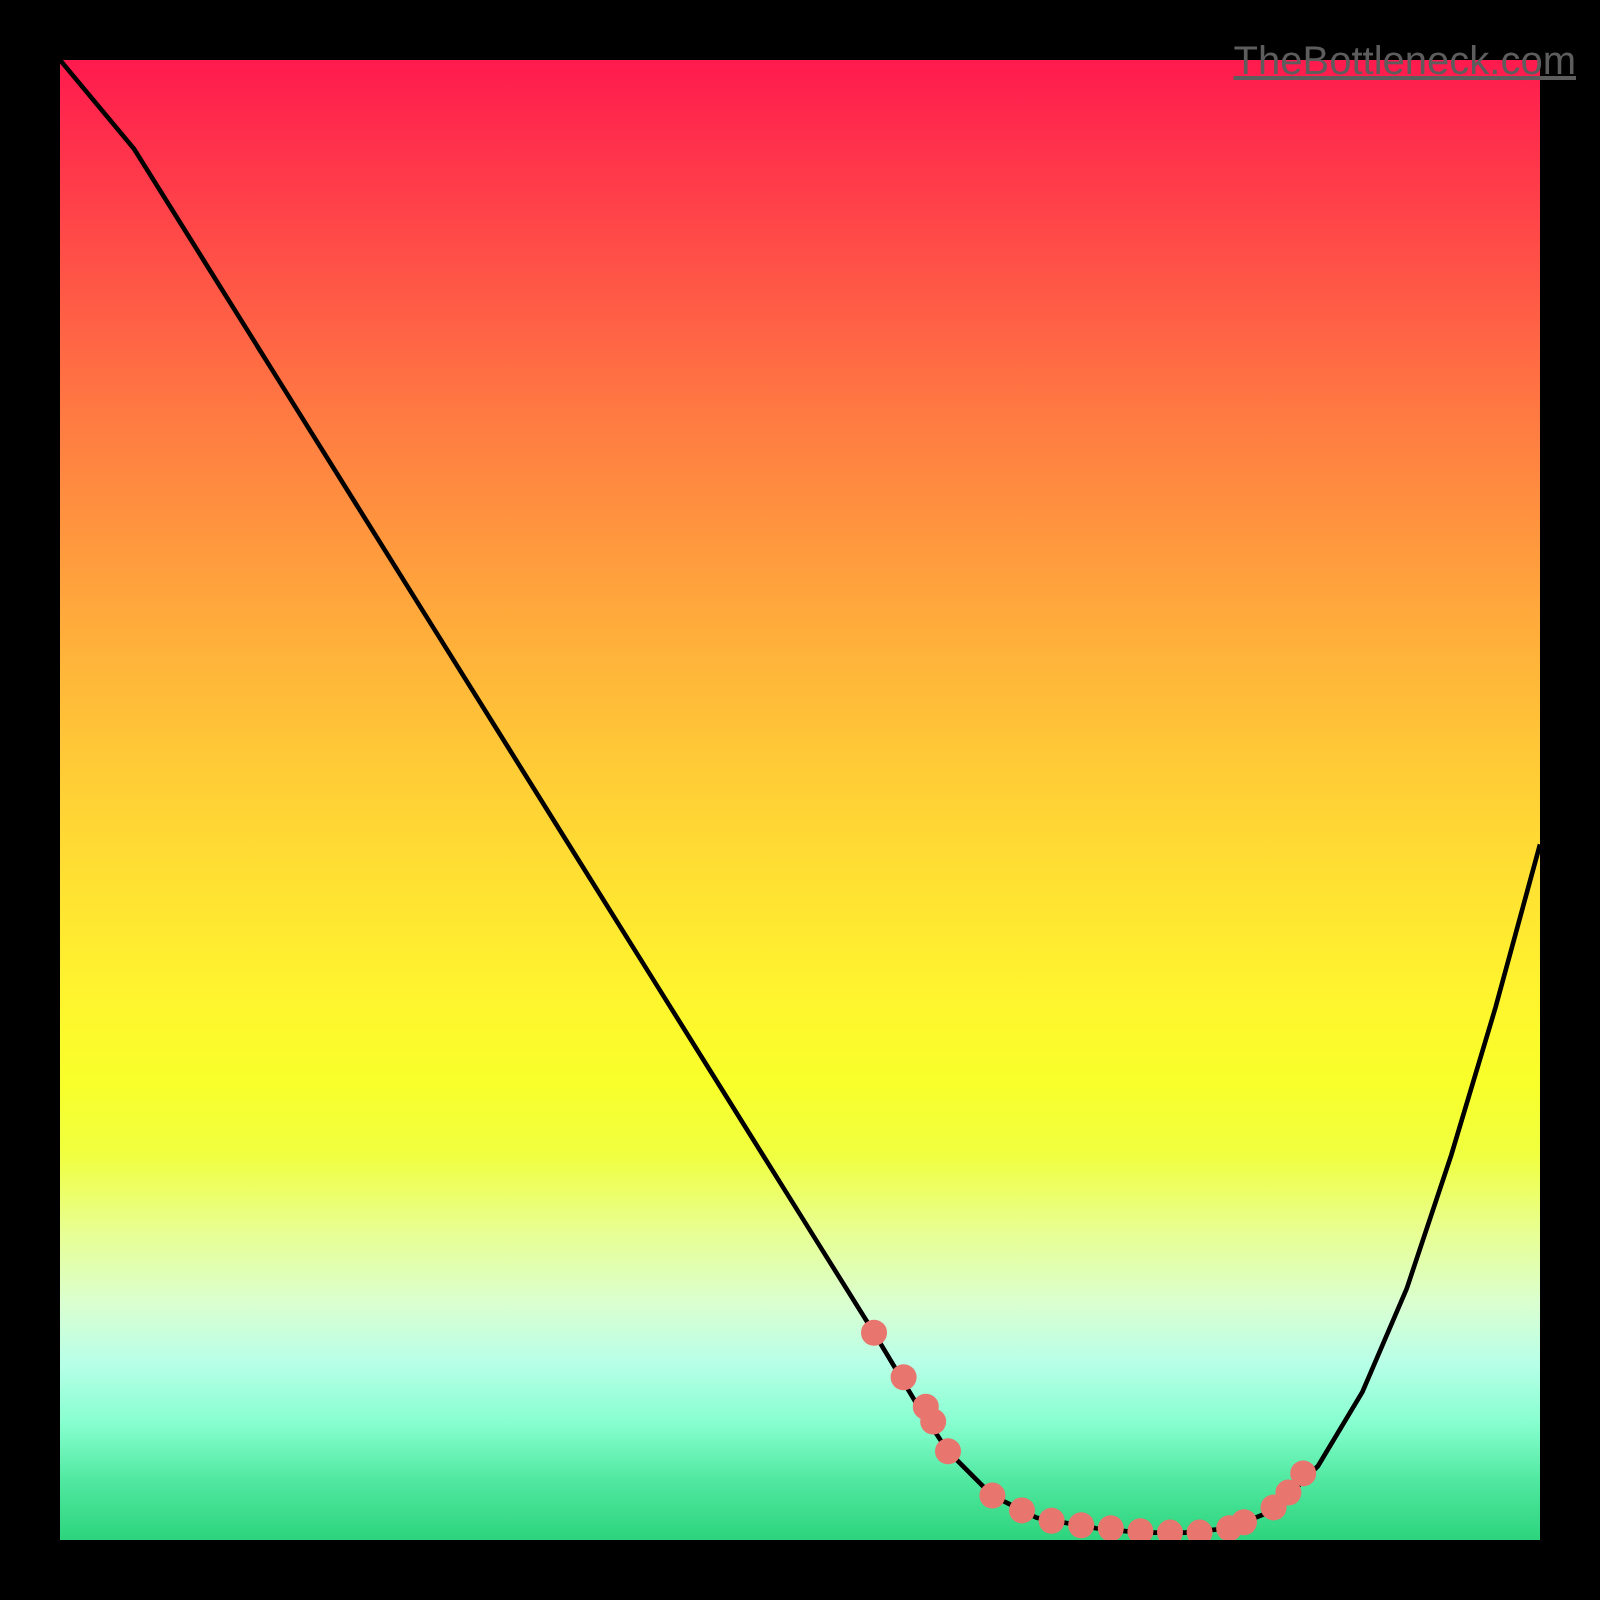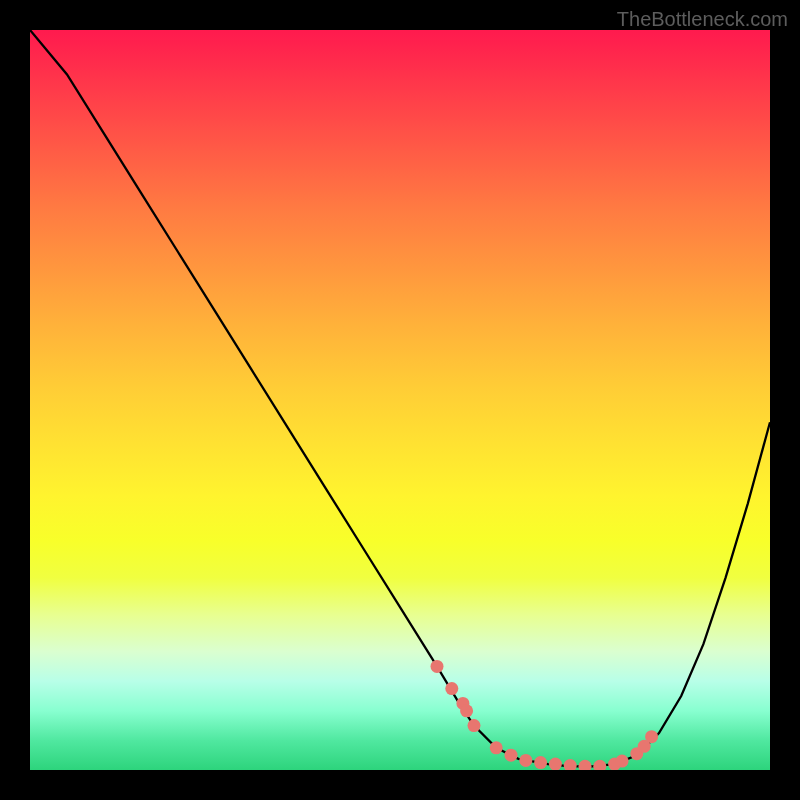--- a/index.html
+++ b/index.html
@@ -38,27 +38,28 @@
     #f0ff40 74%,
     #e8ff90 79%,
     #daffd0 84%,
     #b8ffe8 88%,
     #88ffd0 92%,
     #50e8a0 96%,
     #2dd47c 100%);
 }
 .watermark {
   position: absolute;
-  top: 8px;
+  top: 20px;
   right: 12px;
   color: #5d5d5d;
   font-family: Arial, sans-serif;
   font-size: 20px;
   font-weight: 500;
   z-index: 10;
+  text-decoration: underline;
 }
 svg.curve {
   position: absolute;
   left: 0;
   top: 0;
   width: 100%;
   height: 100%;
 }
 </style>
 </head>

